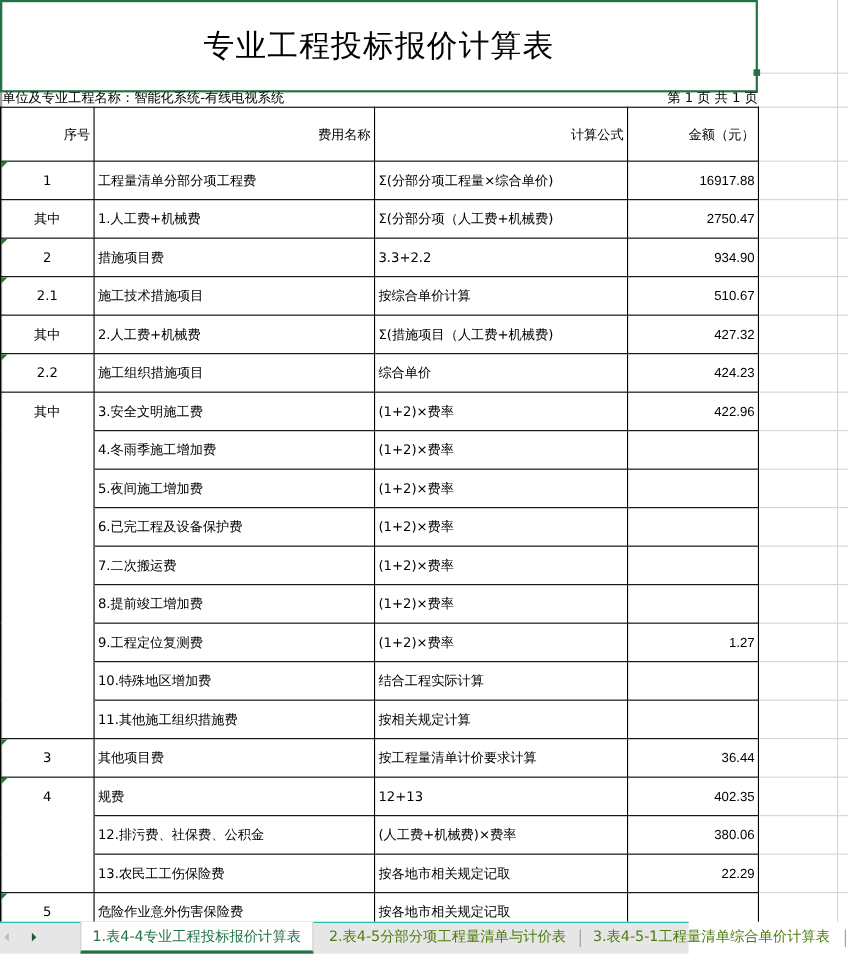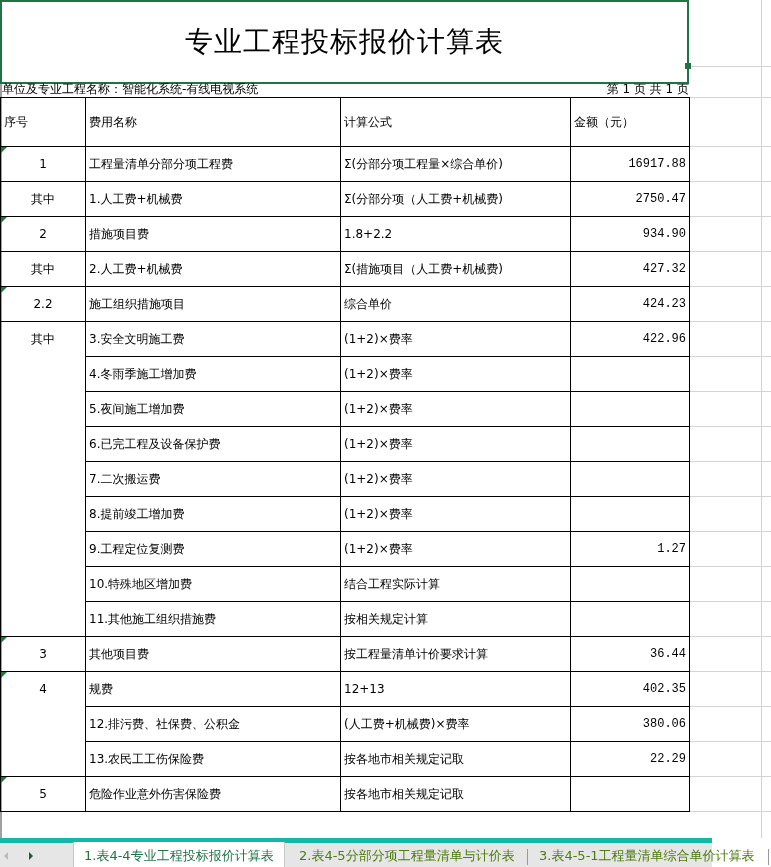--- a/index.html
+++ b/index.html
@@ -9,29 +9,29 @@
   .gridv { position:absolute; top:0; bottom:0; width:1px; background:#d4d4d4; }
   .gridh { position:absolute; left:689px; right:0; height:1px; background:#d4d4d4; }
   .leftline { position:absolute; left:0; top:0; bottom:0; width:2px; background:#a0a0a0; }
   .title-cell { position:absolute; left:0; top:0; width:689px; height:84px;
                 border:2px solid #217346; box-sizing:border-box; display:flex; align-items:center; justify-content:center; }
   .title-cell span { font-family:"DejaVu Serif","Liberation Serif",serif; font-size:28px; letter-spacing:1px; }
   .sel-handle { position:absolute; left:685px; top:63px; width:6px; height:6px; background:#217346; }
   .subrow { position:absolute; left:2px; top:80px; width:687px; height:18px; font-size:12px; display:flex; justify-content:space-between; line-height:18px; }
   table.grid { position:absolute; left:0; top:97px; border-collapse:collapse; table-layout:fixed; }
   table.grid td { border:1px solid #000; font-size:12px; padding:0 3px; overflow:hidden; white-space:nowrap; position:relative; }
-  table.grid tr.hdr td { height:48px; text-align:left; }
+  table.grid tr.hdr td { height:48px; text-align:right; }
   table.grid tr.row td { height:34px; }
   td.c1 { text-align:center; }
-  td.c4 { text-align:right; font-family:Liberation Mono, monospace; font-size:11px; }
+  td.c4 { text-align:right; font-family:Liberation Sans, sans-serif; font-size:11px; }
   td.c2, td.c3 { text-align:left;margin-top:12px; }
   td.noborder-top { border-top:none !important; }
   td.noborder-bottom { border-bottom:none !important; }
   .tri { position:absolute; left:0; top:0; width:0; height:0; border-top:6px solid #1e7b34; border-right:6px solid transparent; }
-  .tabbar { position:absolute; left:0; top:838px; width:712px; height:29px; background:#e6e6e6; border-top:5px solid #14b8a6; box-sizing:border-box; }
+  .tabbar { position:absolute; left:0; top:838px; width:626px; height:29px; background:#e6e6e6; border-top:1px solid #14b8a6; box-sizing:border-box; }
   .nav-prev { position:absolute; left:4px; top:9px; width:0; height:0; border-top:4px solid transparent; border-bottom:4px solid transparent; border-right:4px solid #bbb; }
   .nav-next { position:absolute; left:29px; top:9px; width:0; height:0; border-top:4px solid transparent; border-bottom:4px solid transparent; border-left:4px solid #1e5a2f; }
   .tab { position:absolute; top:-1px; height:29px; line-height:27px; font-size:13px; padding:0 10px; box-sizing:border-box; color:#4d7c0f; white-space:nowrap; }
   .tab.active { background:#fff; color:#217346; border-bottom:3px solid #217346; border-left:1px solid #c8c8c8; border-right:1px solid #c8c8c8; }
   .tab-sep { position:absolute; top:6px; width:1px; height:16px; background:#999; }
 </style>
 </head>
 <body>
 
 <div class="sheet">
@@ -94,22 +94,28 @@
         </tr>
         <tr class="row">
           <td class="c1">其中</td>
           <td class="c2">1.人工费+机械费</td>
           <td class="c3">Σ(分部分项（人工费+机械费)</td>
           <td class="c4">2750.47</td>
         </tr>
         <tr class="row">
           <td class="c1">2<div class="tri"></div></td>
           <td class="c2">措施项目费</td>
-          <td class="c3">1.8+2.2</td>
+          <td class="c3">3.3+2.2</td>
           <td class="c4">934.90</td>
+        </tr>
+        <tr class="row">
+          <td class="c1">2.1<div class="tri"></div></td>
+          <td class="c2">施工技术措施项目</td>
+          <td class="c3">按综合单价计算</td>
+          <td class="c4">510.67</td>
         </tr>
         <tr class="row">
           <td class="c1">其中</td>
           <td class="c2">2.人工费+机械费</td>
           <td class="c3">Σ(措施项目（人工费+机械费)</td>
           <td class="c4">427.32</td>
         </tr>
         <tr class="row">
           <td class="c1">2.2<div class="tri"></div></td>
           <td class="c2">施工组织措施项目</td>

